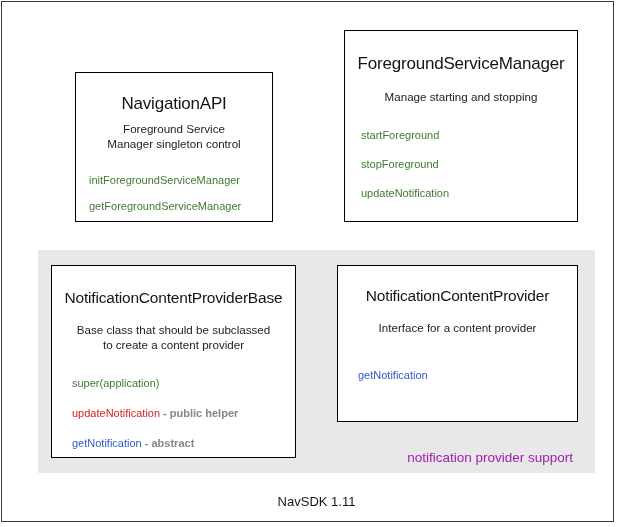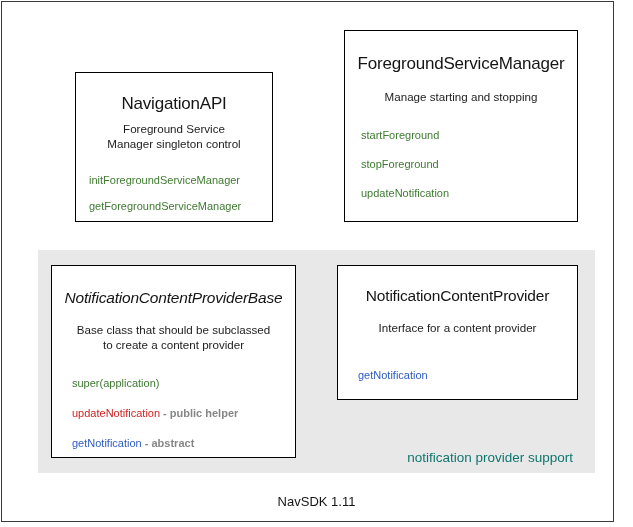--- a/index.html
+++ b/index.html
@@ -36,35 +36,35 @@
     top: 250px;
     width: 557px;
     height: 223px;
     background: #e8e8e8;
   }
   .group-caption {
     position: absolute;
     right: 22px;
     bottom: 8px;
     font-size: 13.5px;
-    color: #0f766e;
+    color: #a21caf;
     white-space: nowrap;
   }
   
   .class-box {
     position: absolute;
     background: #ffffff;
     border: 1.6px solid #000000;
     box-sizing: border-box;
     padding: 0;
   }
   .box-navigationapi   { left: 75px;  top: 72px;  width: 198px; height: 150px; }
   .box-fsm             { left: 344px; top: 30px;  width: 234px; height: 192px; }
   .box-ncpbase         { left: 51px;  top: 265px; width: 245px; height: 193px; }
-  .box-ncp             { left: 337px; top: 265px; width: 241px; height: 135px; }
+  .box-ncp             { left: 337px; top: 265px; width: 241px; height: 157px; }
 
   .class-title {
     text-align: center;
     font-size: 17px;
     color: #151515;
     letter-spacing: -0.2px;
     white-space: nowrap;
   }
   .class-title.small-title { font-size: 15.5px; }
 
@@ -97,21 +97,21 @@
   .box-navigationapi .class-title { margin-top: 21px; }
   .box-navigationapi .class-desc  { margin-top: 8px; }
   .box-navigationapi .member-list { margin-top: 22px; padding-left: 13px; }
   .box-navigationapi .member      { margin-bottom: 13px; }
 
   .box-fsm .class-title { margin-top: 23px; }
   .box-fsm .class-desc  { margin-top: 16px; }
   .box-fsm .member-list { margin-top: 24px; padding-left: 16px; }
   .box-fsm .member      { margin-bottom: 16px; }
 
-  .box-ncpbase .class-title { margin-top: 23px; font-style: italic; }
+  .box-ncpbase .class-title { margin-top: 23px; }
   .box-ncpbase .class-desc  { margin-top: 16px; }
   .box-ncpbase .member-list { margin-top: 24px; padding-left: 20px; }
   .box-ncpbase .member      { margin-bottom: 17px; }
 
   .box-ncp .class-title { margin-top: 21px; }
   .box-ncp .class-desc  { margin-top: 16px; }
   .box-ncp .member-list { margin-top: 33px; padding-left: 20px; }
   .box-ncp .member      { margin-bottom: 12px; }
 
   .footer-version {

